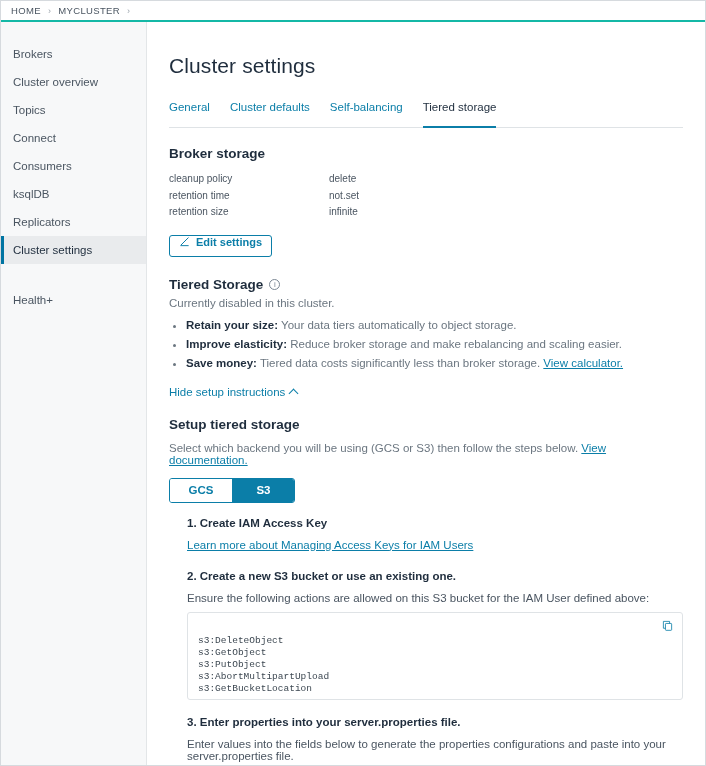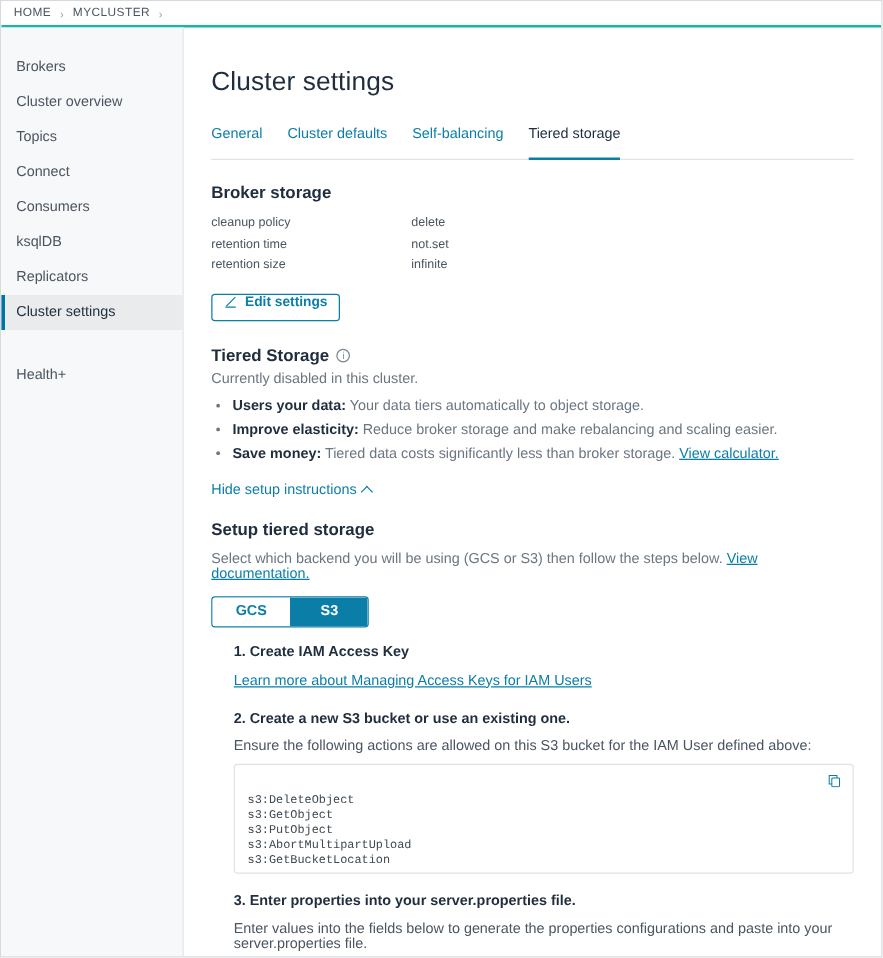--- a/index.html
+++ b/index.html
@@ -339,21 +339,21 @@
 
       
       <div class="title-with-info">
         <h2 class="section-title" style="margin:0;">Tiered Storage</h2>
         <span class="info-icon">i</span>
       </div>
       <div class="muted">Currently disabled in this cluster.</div>
 
       <ul class="bullets">
         <li>
-          <b>Users your data:</b><span> Your data tiers automatically to object storage.</span>
+          <b>Retain your size:</b><span> Your data tiers automatically to object storage.</span>
         </li>
         <li>
           <b>Improve elasticity:</b><span> Reduce broker storage and make rebalancing and scaling easier.</span>
         </li>
         <li>
           <b>Save money:</b><span> Tiered data costs significantly less than broker storage. </span><a class="link">View calculator.</a>
         </li>
       </ul>
 
       <div class="hide-setup">

